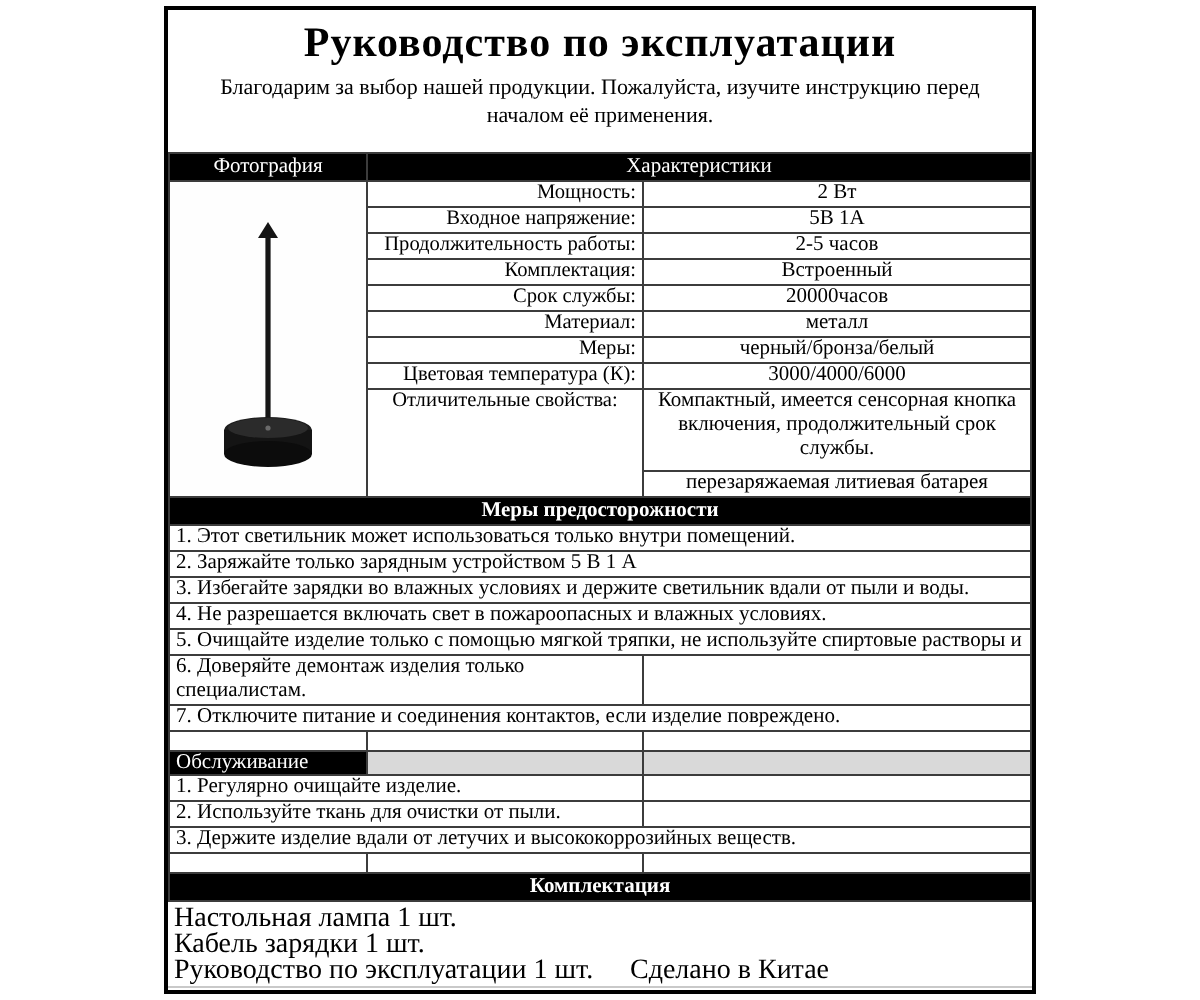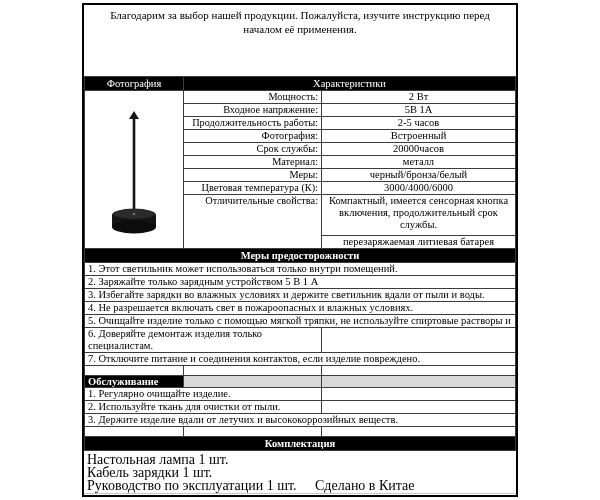--- a/index.html
+++ b/index.html
@@ -20,38 +20,39 @@
     width:100%; border-collapse:collapse; table-layout:fixed;
     font-size:10.5px; line-height:1.12;
   }
   table.main td, table.main th { border:1px solid #3c3c3c; padding:0 3px; overflow:hidden; }
   tr.hdr th { background:#000; color:#fff; font-weight:normal; height:13px; font-size:10.5px; text-align:center; }
   tr.spec { height:13px; }
   td.lbl { text-align:right; white-space:nowrap; font-size:10.3px; }
   td.val { text-align:center;margin-left:32px; }
   td.photo-cell { text-align:center; vertical-align:middle; background:#fefefe; }
   tr.bar td { background:#000; color:#fff; font-weight:bold; height:13px; font-size:10.5px; text-align:center; }
-  tr.bar-part td.bar-black { background:#000; color:#fff; font-weight:bold; font-size:10.5px; }
+  tr.bar-part td.bar-black { background:#000; color:#fff; font-weight:normal; font-size:10.5px; }
   tr.bar-part td.bar-gray { background:#d9d9d9; }
   tr.item { height:13px; }
   tr.spacer td { height:9px; }
-  td.feat-lbl { vertical-align:top; text-align:right; font-size:10.3px; padding-top:1px; }
+  td.feat-lbl { vertical-align:top; text-align:center; font-size:10.3px; padding-top:1px; }
   td.feat-val { vertical-align:top; height:40px; }
   .pkg { font-size:14px; line-height:1.2; padding:1px 3px 2px 3px; border-bottom:1px solid #c9c9c9; }
   .pkg-line { height:13px; }
   .pkg-line3 { position:relative; height:13px; }
   .made-in { position:absolute; left:228px; top:0; }
   .icons-row { display:flex; align-items:flex-end; gap:11px; padding:5px 0 0 252px; height:28px; }
 </style>
 </head>
 <body>
 
 <div class="doc">
 
   <div class="title-area">
+    <div class="title">Руководство по эксплуатации</div>
     <div class="subtitle">Благодарим за выбор нашей продукции. Пожалуйста, изучите инструкцию перед началом её применения.</div>
   </div>
 
   <table class="main">
     <colgroup>
         <col style="width:99px">
         <col style="width:138px">
         <col>
       </colgroup>
 
@@ -78,21 +79,21 @@
     </tr>
     <tr class="spec">
       <td class="lbl">Входное напряжение:</td>
       <td class="val">5В 1А</td>
     </tr>
     <tr class="spec">
       <td class="lbl">Продолжительность работы:</td>
       <td class="val">2-5 часов</td>
     </tr>
     <tr class="spec">
-      <td class="lbl">Фотография:</td>
+      <td class="lbl">Комплектация:</td>
       <td class="val">Встроенный</td>
     </tr>
     <tr class="spec">
       <td class="lbl">Срок службы:</td>
       <td class="val">20000часов</td>
     </tr>
     <tr class="spec">
       <td class="lbl">Материал:</td>
       <td class="val">металл</td>
     </tr>

